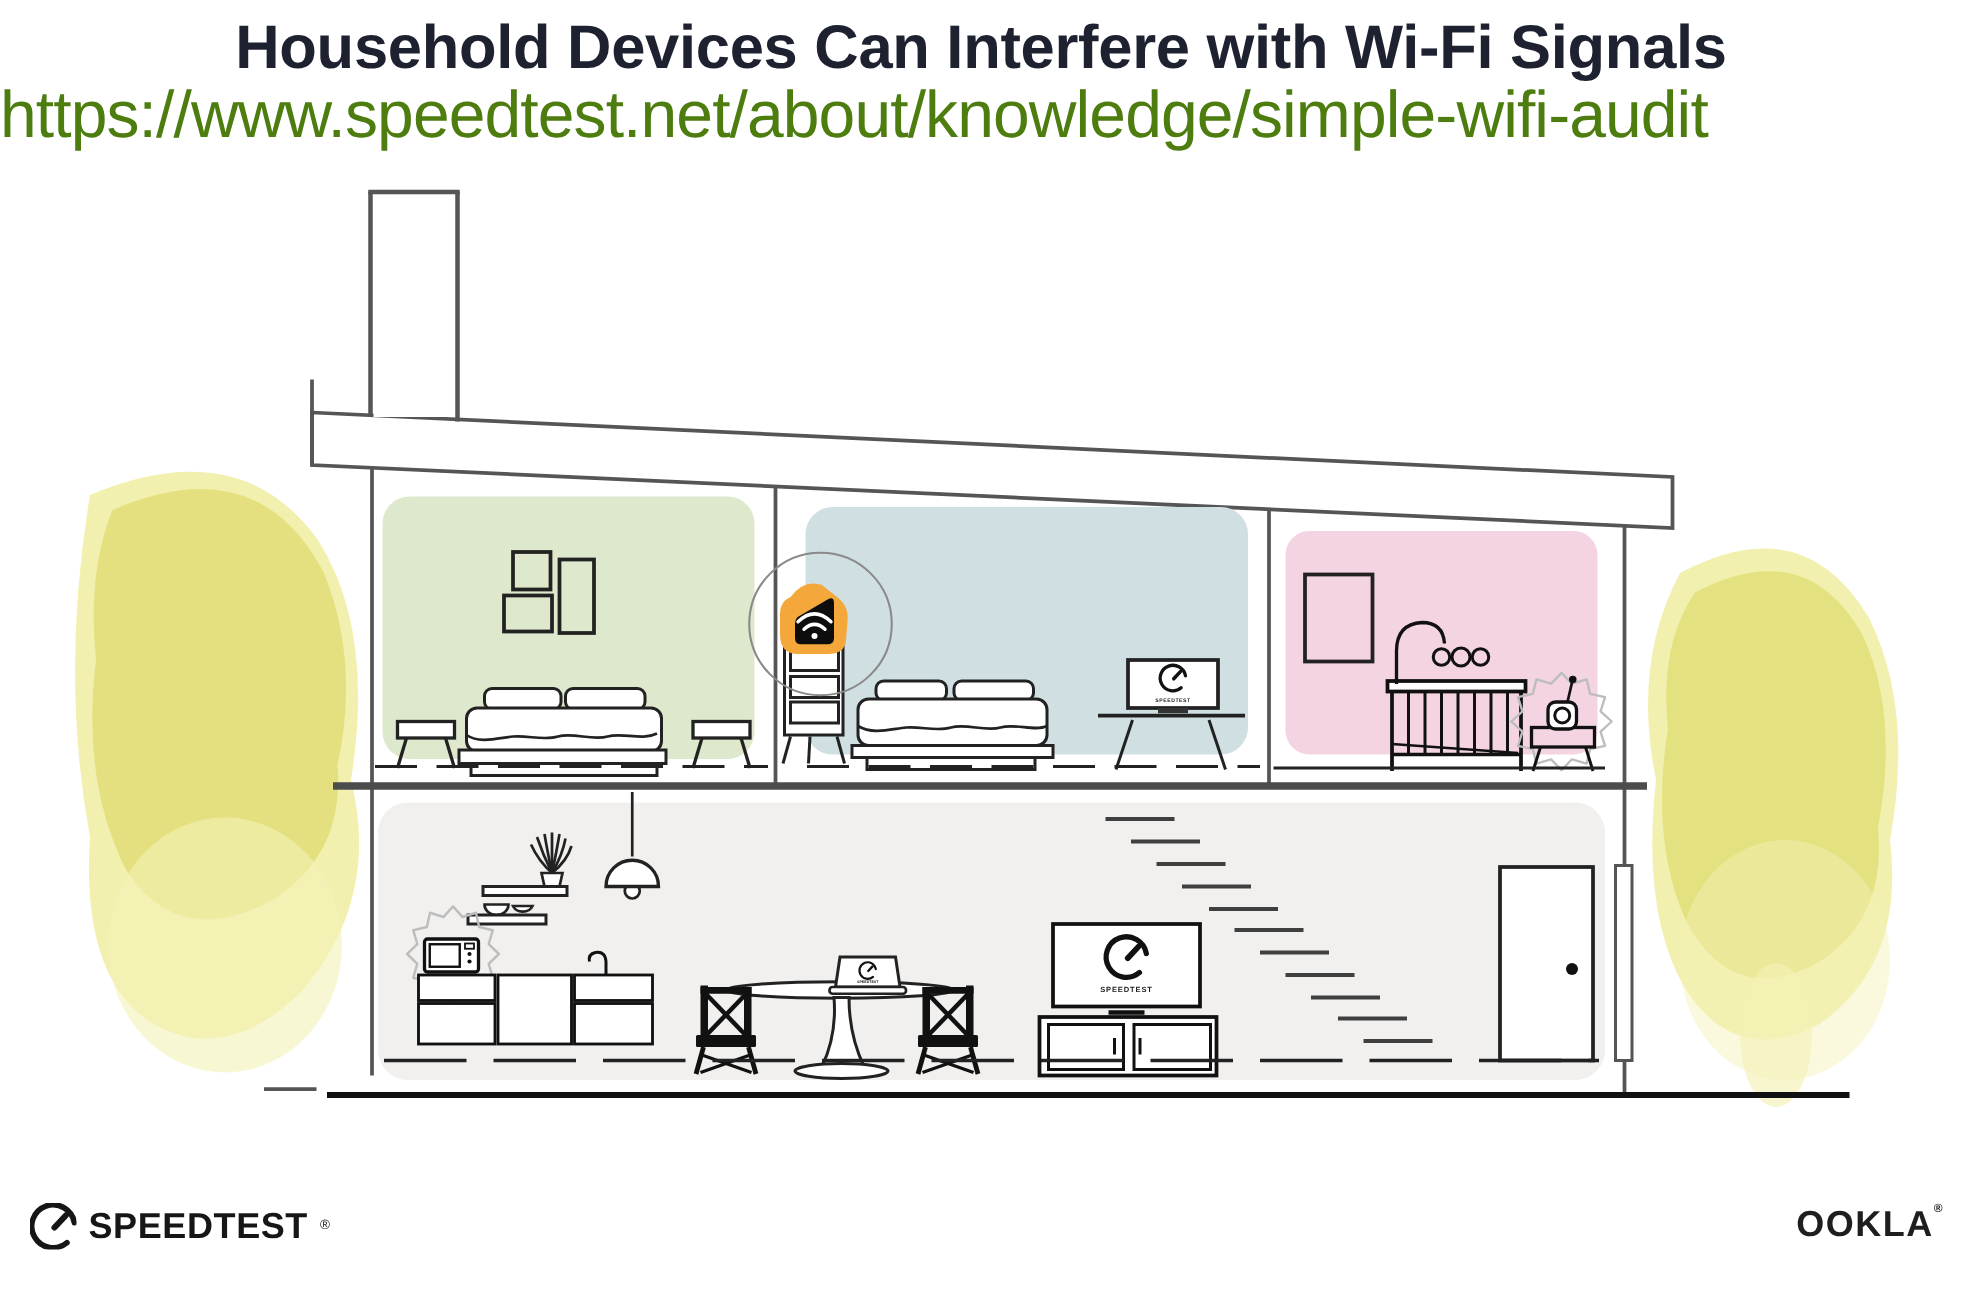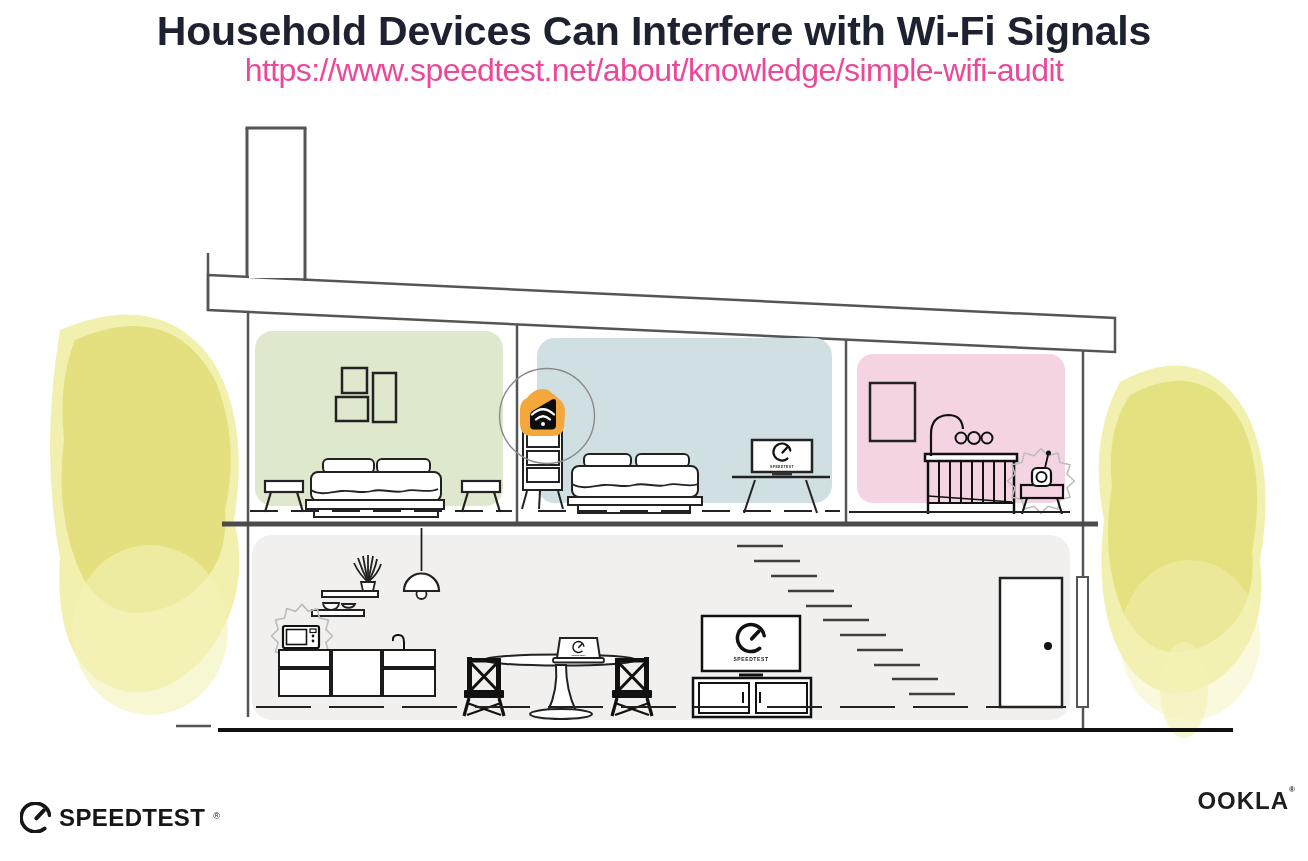--- a/index.html
+++ b/index.html
@@ -1,26 +1,26 @@
 <!DOCTYPE html>
 <html><head>
 <meta charset="utf-8">
 <style>
   html,body{margin:0;padding:0;background:#fff;}
   .page{position:relative;width:1308px;height:861px;background:#ffffff;overflow:hidden;
         font-family:"Liberation Sans",sans-serif;}
   .scene{position:absolute;left:0;top:0;width:1308px;height:861px;}
   .title{position:absolute;top:8px;left:0;width:100%;text-align:center;
          font-size:41px;font-weight:bold;color:#1d2130;letter-spacing:-0.2px;}
-  .url{position:absolute;top:52px;left:0;width:100%;text-align:center;
-       font-size:32px;font-weight:400;color:#ec4899;letter-spacing:-0.6px;}
+  .url{position:absolute;top:52px;left:0;width:100%;
+       font-size:44px;font-weight:400;color:#4d7c0f;letter-spacing:-0.6px;}
   .footer-left{position:absolute;left:20px;bottom:28px;display:flex;align-items:center;gap:8px;}
   .footer-left .wordmark{font-size:24px;font-weight:bold;color:#161616;letter-spacing:0.4px;}
   .reg{font-size:9px;vertical-align:top;position:relative;top:-2px;color:#161616;}
-  .footer-right{position:absolute;right:12px;bottom:46px;font-size:24px;font-weight:bold;
+  .footer-right{position:absolute;right:12px;bottom:30px;font-size:24px;font-weight:bold;
                 color:#1e1e1e;letter-spacing:1px;}
   .footer-right .reg{font-size:8px;}
 </style>
 </head>
 <body>
 
 <div class="page">
 
   <div class="title">Household Devices Can Interfere with Wi-Fi Signals</div>
   <div class="url">https://www.speedtest.net/about/knowledge/simple-wifi-audit</div>

